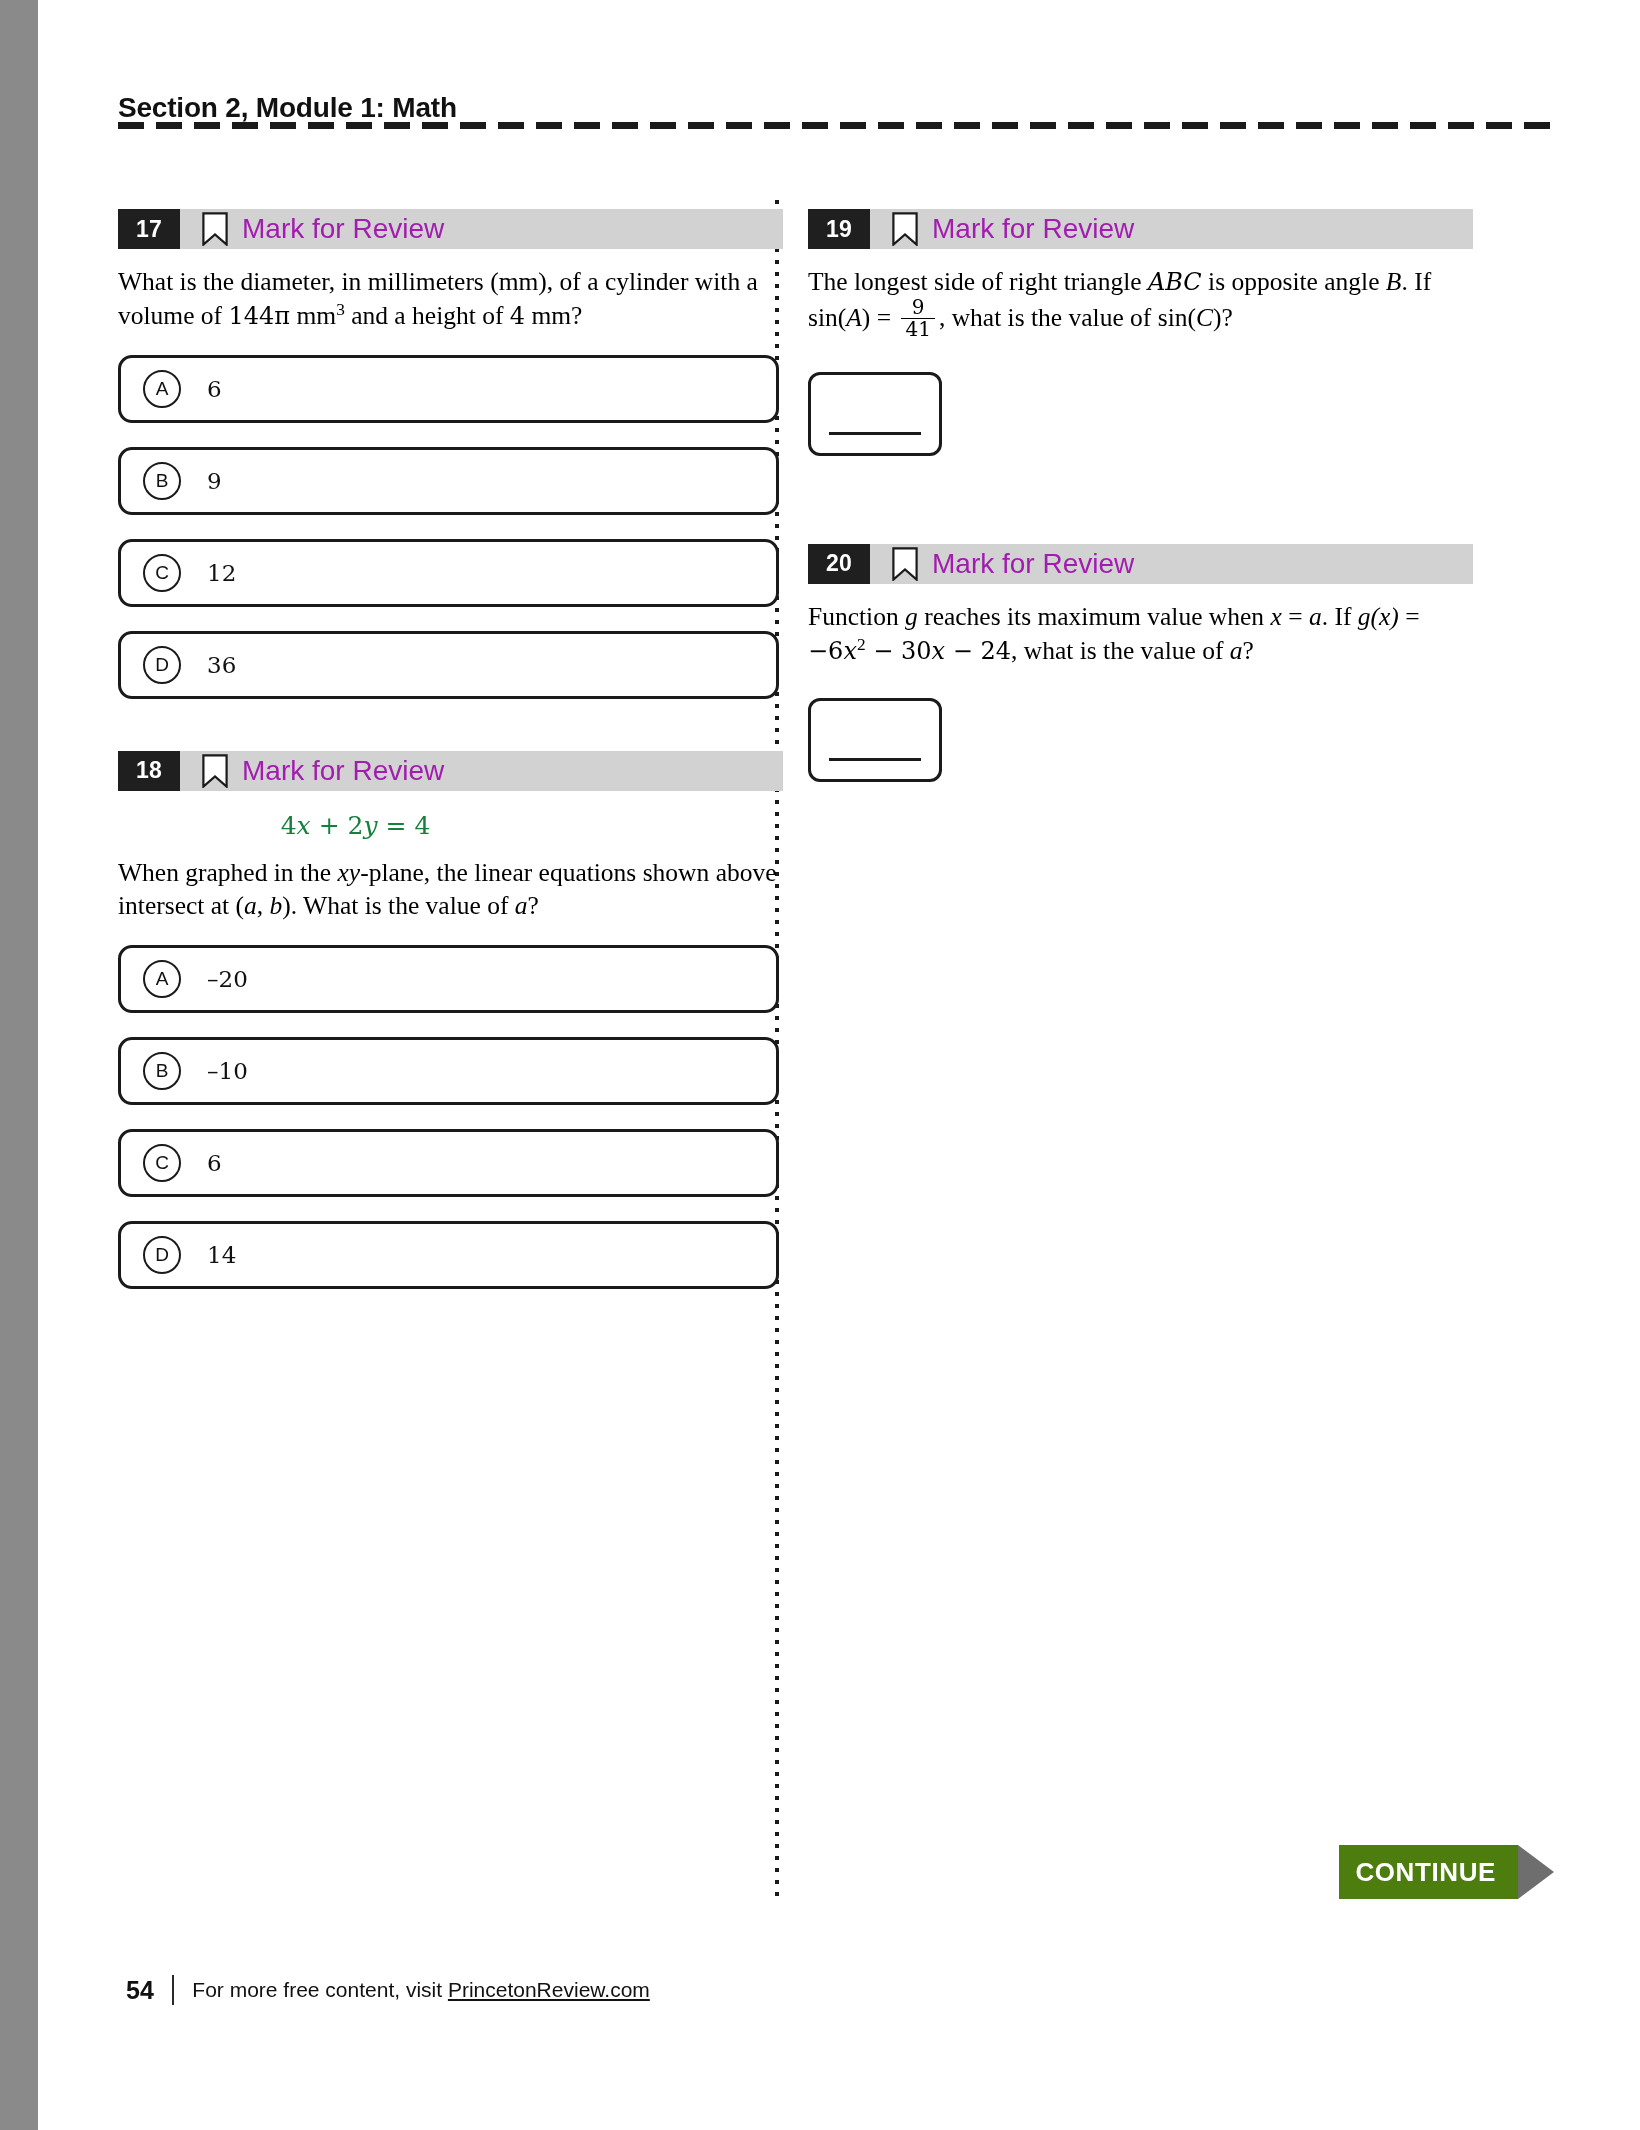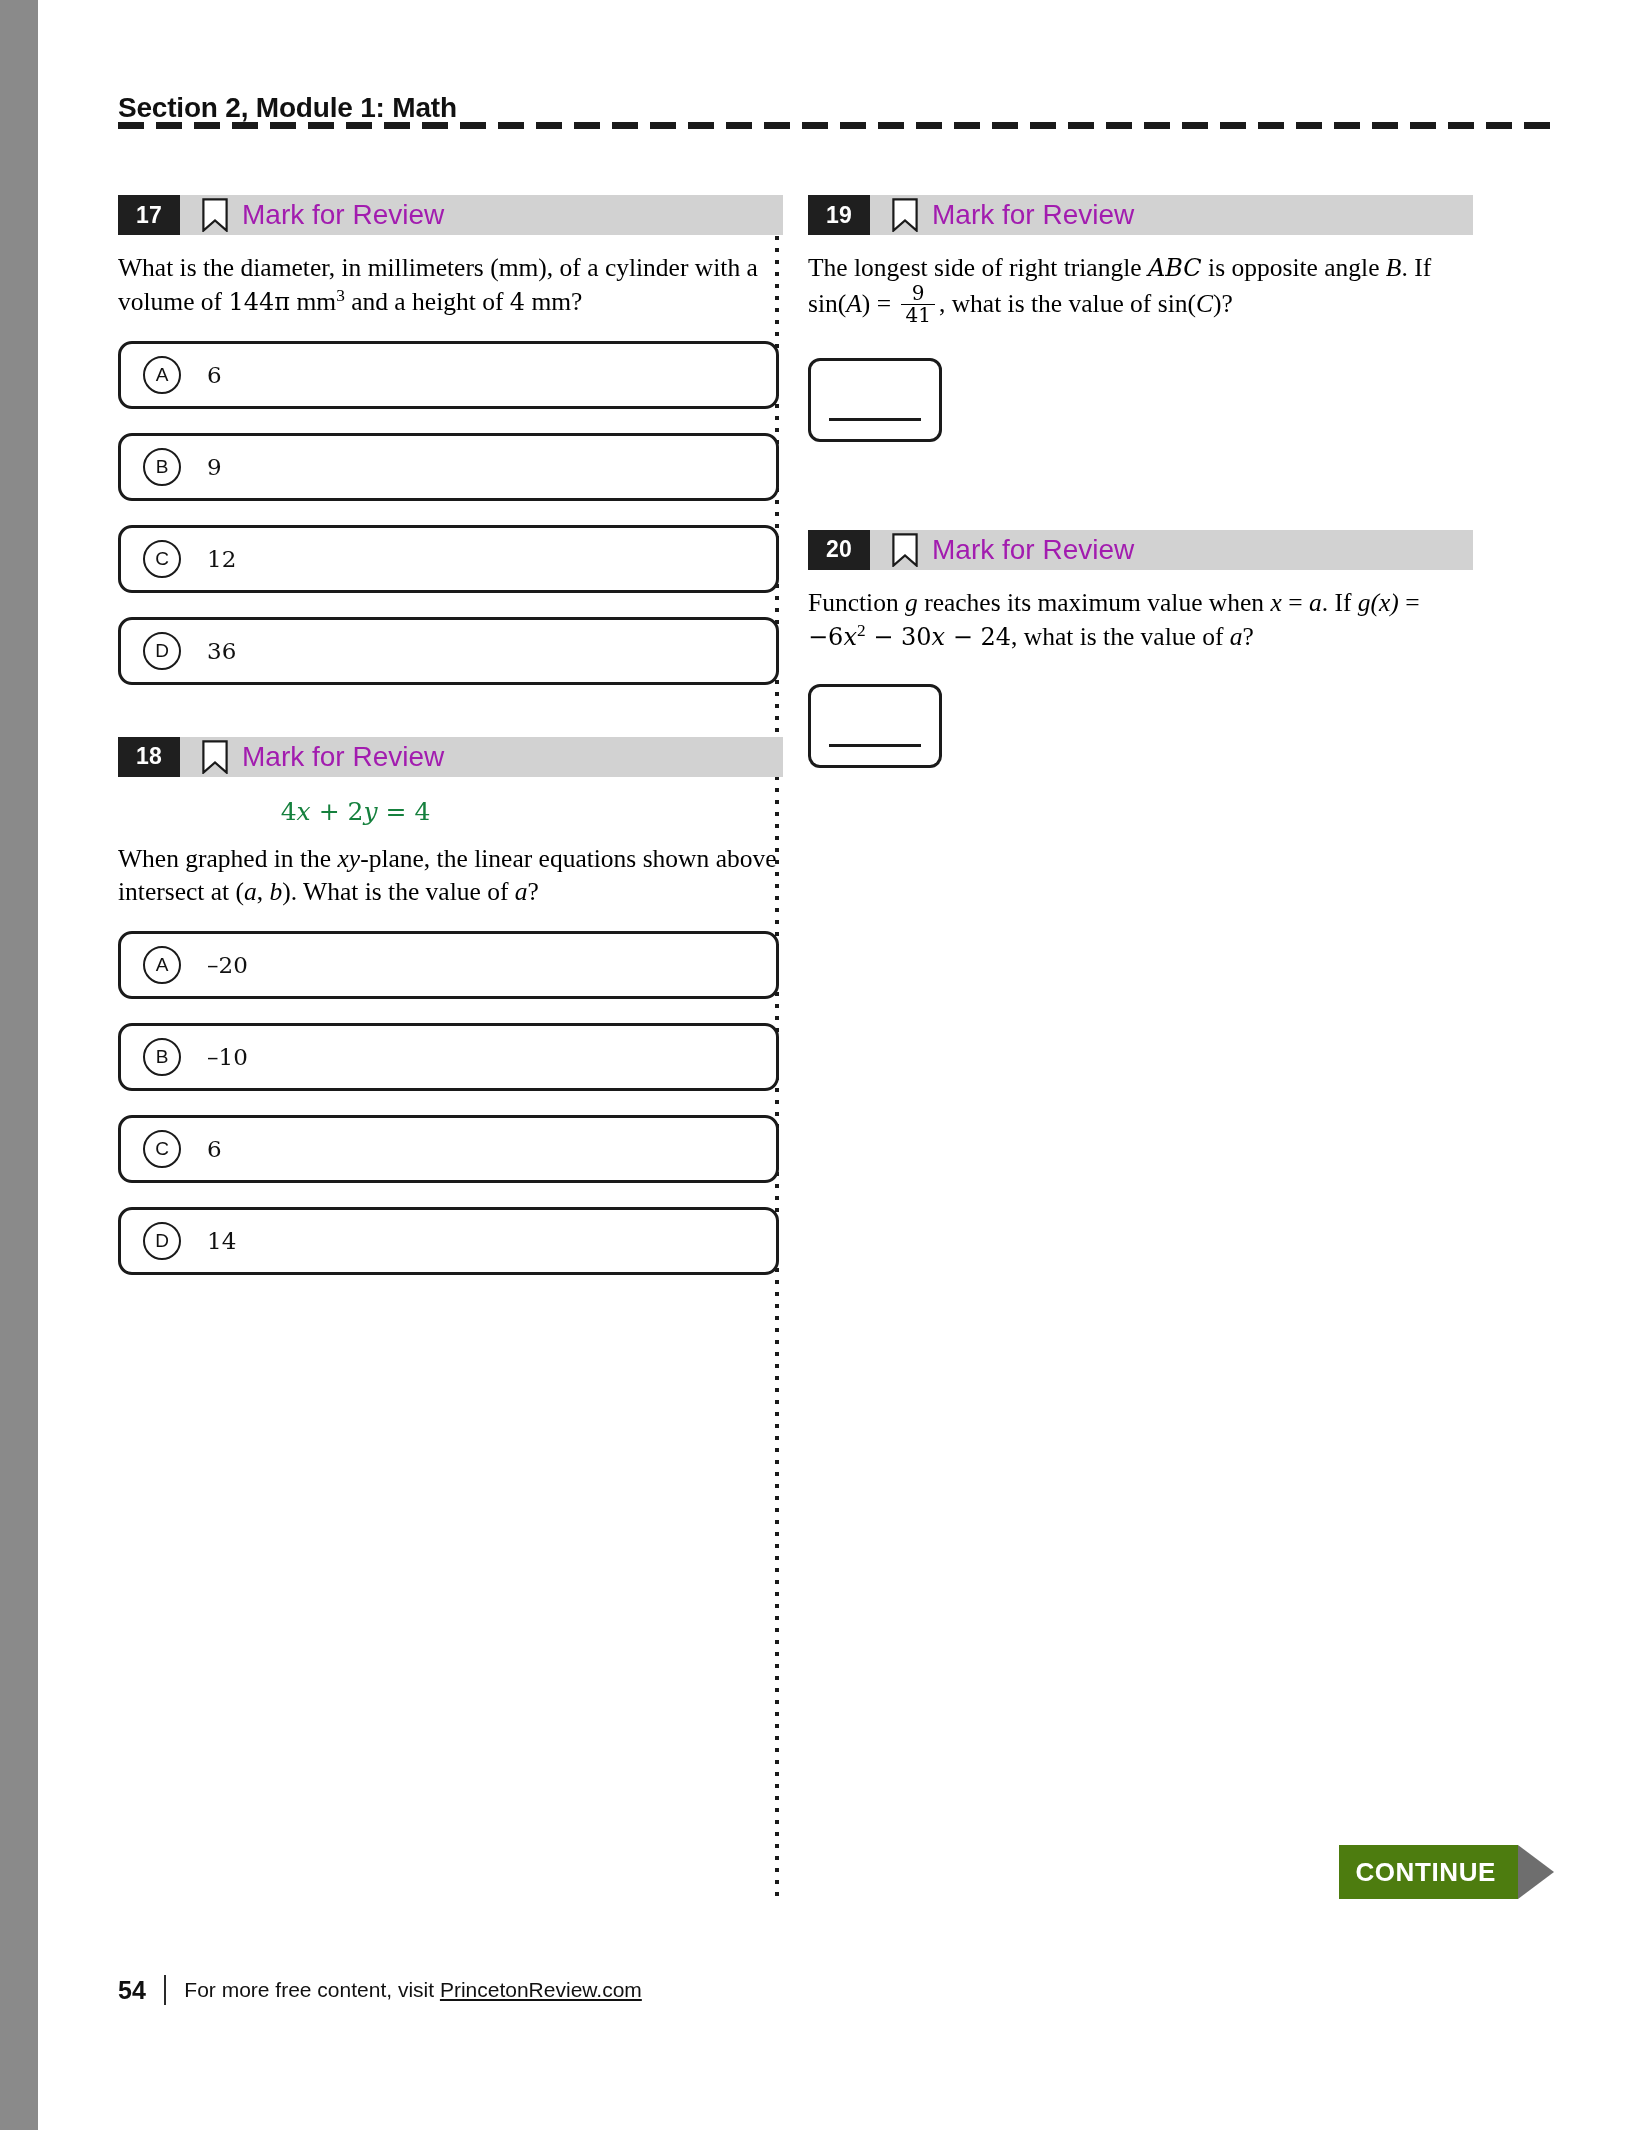--- a/index.html
+++ b/index.html
@@ -49,21 +49,21 @@
     height: 7px;
     background: repeating-linear-gradient(
       to right,
       #1a1a1a 0px, #1a1a1a 26px,
       #ffffff 26px, #ffffff 38px
     );
   }
   
   .col {
     position: absolute;
-    top: 195px;
+    top: 209px;
     width: 665px;
   }
   .col-left  { left: 80px; }
   .col-right { left: 770px; }
   .divider {
     position: absolute;
     left: 737px;
     top: 200px;
     width: 4px;
     height: 1700px;
@@ -222,21 +222,21 @@
   }
   .continue-arrow {
     width: 0; height: 0;
     border-top: 27px solid transparent;
     border-bottom: 27px solid transparent;
     border-left: 36px solid #6e6e6e;
   }
   
   .footer {
     position: absolute;
-    left: 80px;
+    left: 88px;
     top: 1975px;
     display: flex;
     align-items: center;
     font-family: "Liberation Sans", sans-serif;
   }
   .page-num {
     font-weight: bold;
     font-size: 25px;
     color: #111;
   }

